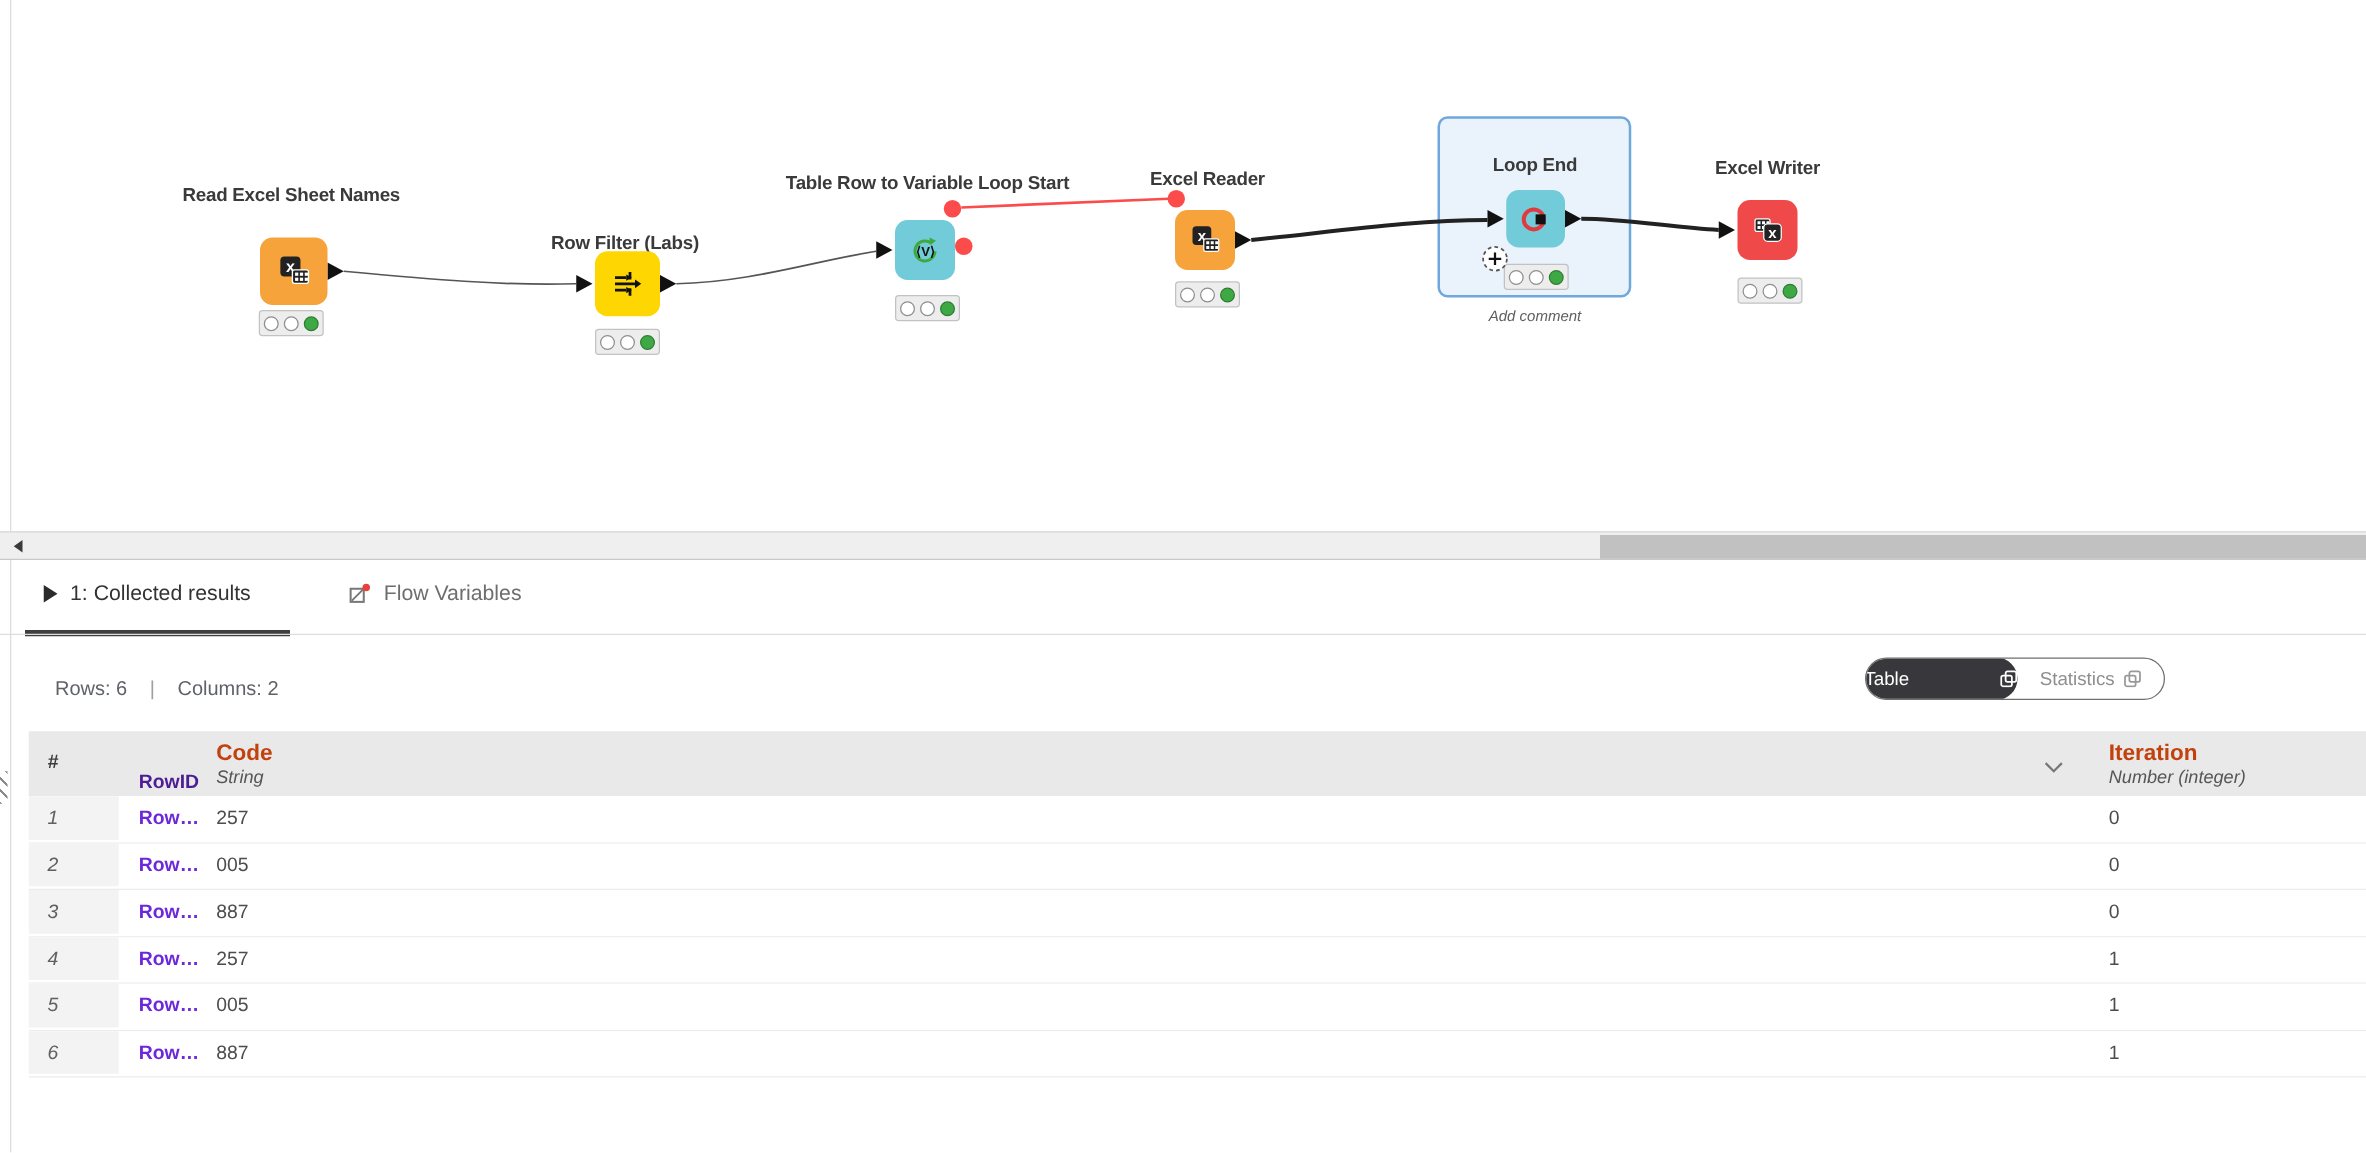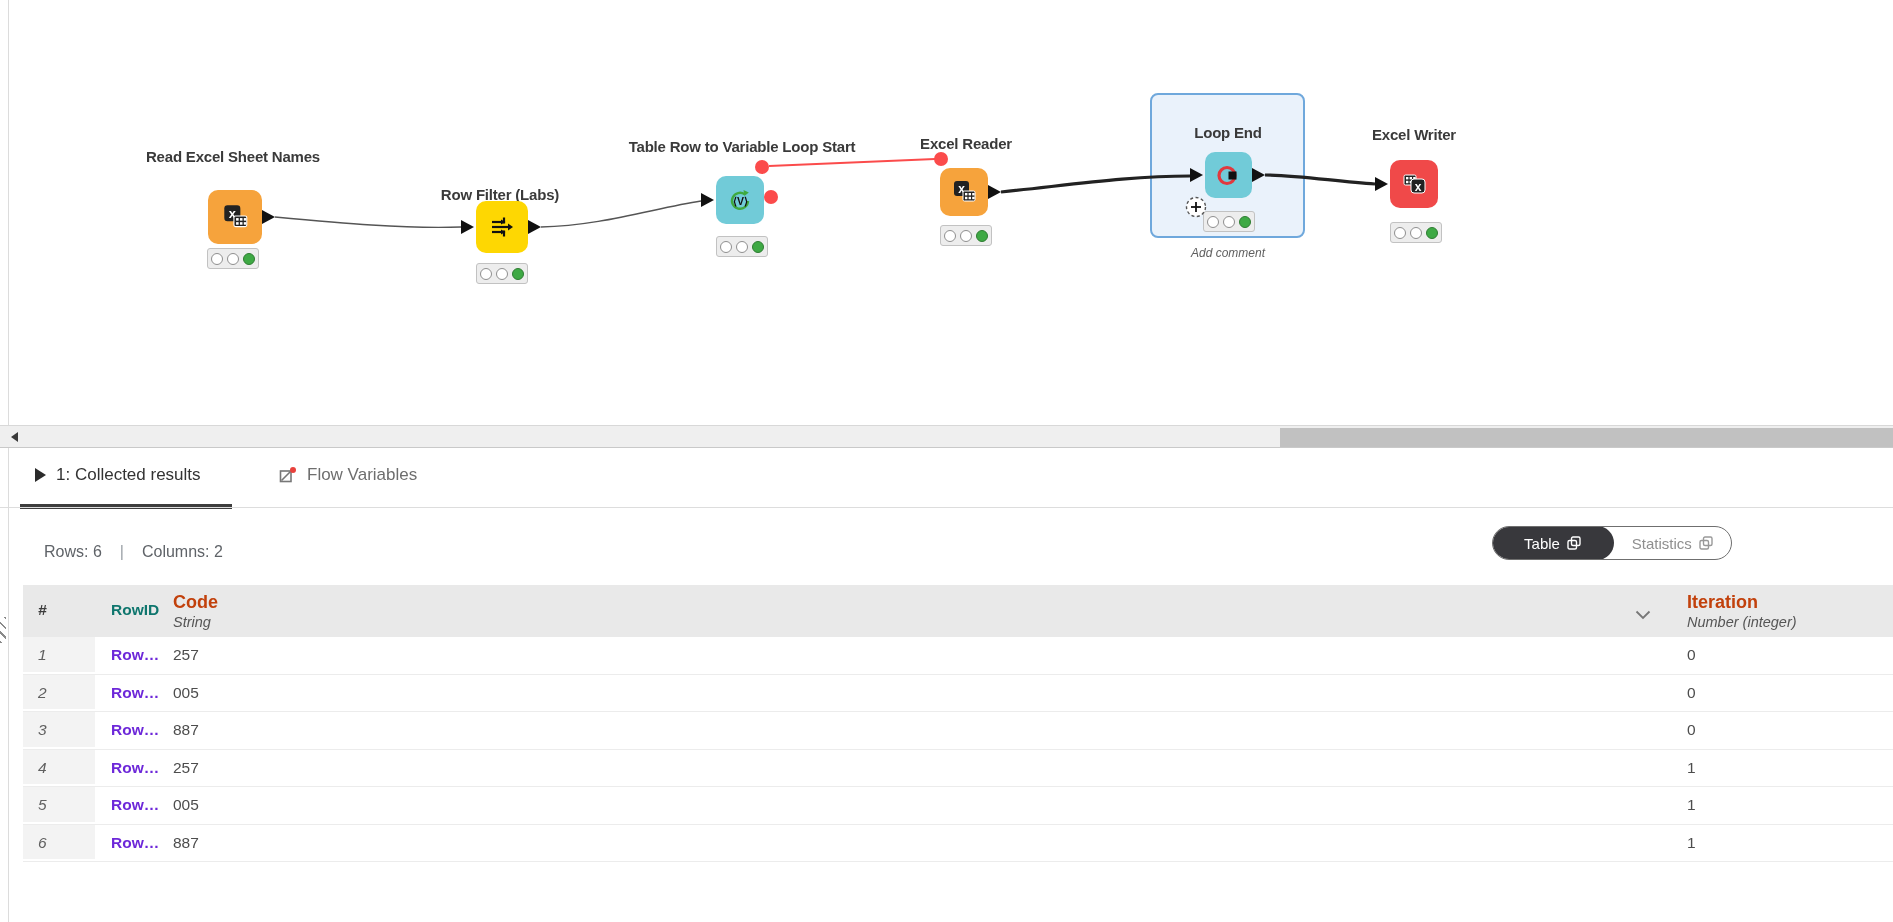--- a/index.html
+++ b/index.html
@@ -47,26 +47,26 @@
   .tab-underline-gray { position:absolute; left:0; top:59px; width:1893px; height:1px; background:#DDDDDD; }
 
   .summary { position:absolute; left:30px; top:95px; display:flex; gap:18px; align-items:center;
              font-size:16px; color:#5F6368;margin-left:14px; }
   .summary .divider { color:#9AA0A6; }
 
   .toggle { position:absolute; left:1492px; top:78px; width:240px; height:34px; background:#fff;
             border:1.5px solid #6F6F6F; border-radius:17px; display:flex; align-items:center; overflow:hidden; }
   .toggle .seg { height:34px; display:flex; align-items:center; justify-content:center; gap:7px;
                  font-size:15px; cursor:pointer; }
-  .toggle .seg.active { background:#38383C; color:#fff; border-radius:17px; width:122px; margin:-1.5px 0 -1.5px -1.5px; }
+  .toggle .seg.active { background:#38383C; color:#fff; border-radius:17px; width:122px; margin:-1.5px 0 -1.5px -1.5px;justify-content:space-between; }
   .toggle .seg.inactive { color:#8F8F8F; flex:1; }
 
   .thead { position:absolute; left:23px; right:0; top:137px; height:52px; background:#E9E9E9; }
   .thead .h-idx { position:absolute; left:15px; top:16px; font-style:italic; font-weight:bold; font-size:15.5px; color:#3C3C3C; }
-  .thead .h-rowid { position:absolute; left:88px; top:16px; font-weight:bold; font-size:15.5px; color:#0f766e; }
+  .thead .h-rowid { position:absolute; left:88px; top:32px; font-weight:bold; font-size:15.5px; color:#4c1d95; }
   .thead .h-main { position:absolute; top:7px; }
   .thead .h-name { font-weight:bold; font-size:18px; color:#c2410c; }
   .thead .h-type { font-style:italic; font-size:14.5px; color:#555; margin-top:1px; }
   .thead .h-code { left:150px; }
   .thead .h-iter { left:1664px; }
   .thead .chev { position:absolute; left:1612px; top:21px; cursor:pointer; }
 
   .trow { position:absolute; left:23px; right:0; height:37.5px; border-bottom:1px solid #ECECEC; background:#fff; }
   .trow .idx-band { position:absolute; left:0; top:0; width:72px; height:34.5px; background:#F3F3F3; }
   .trow .c-idx { position:absolute; left:15px; top:9px; font-style:italic; font-size:15.5px; color:#606060; }

